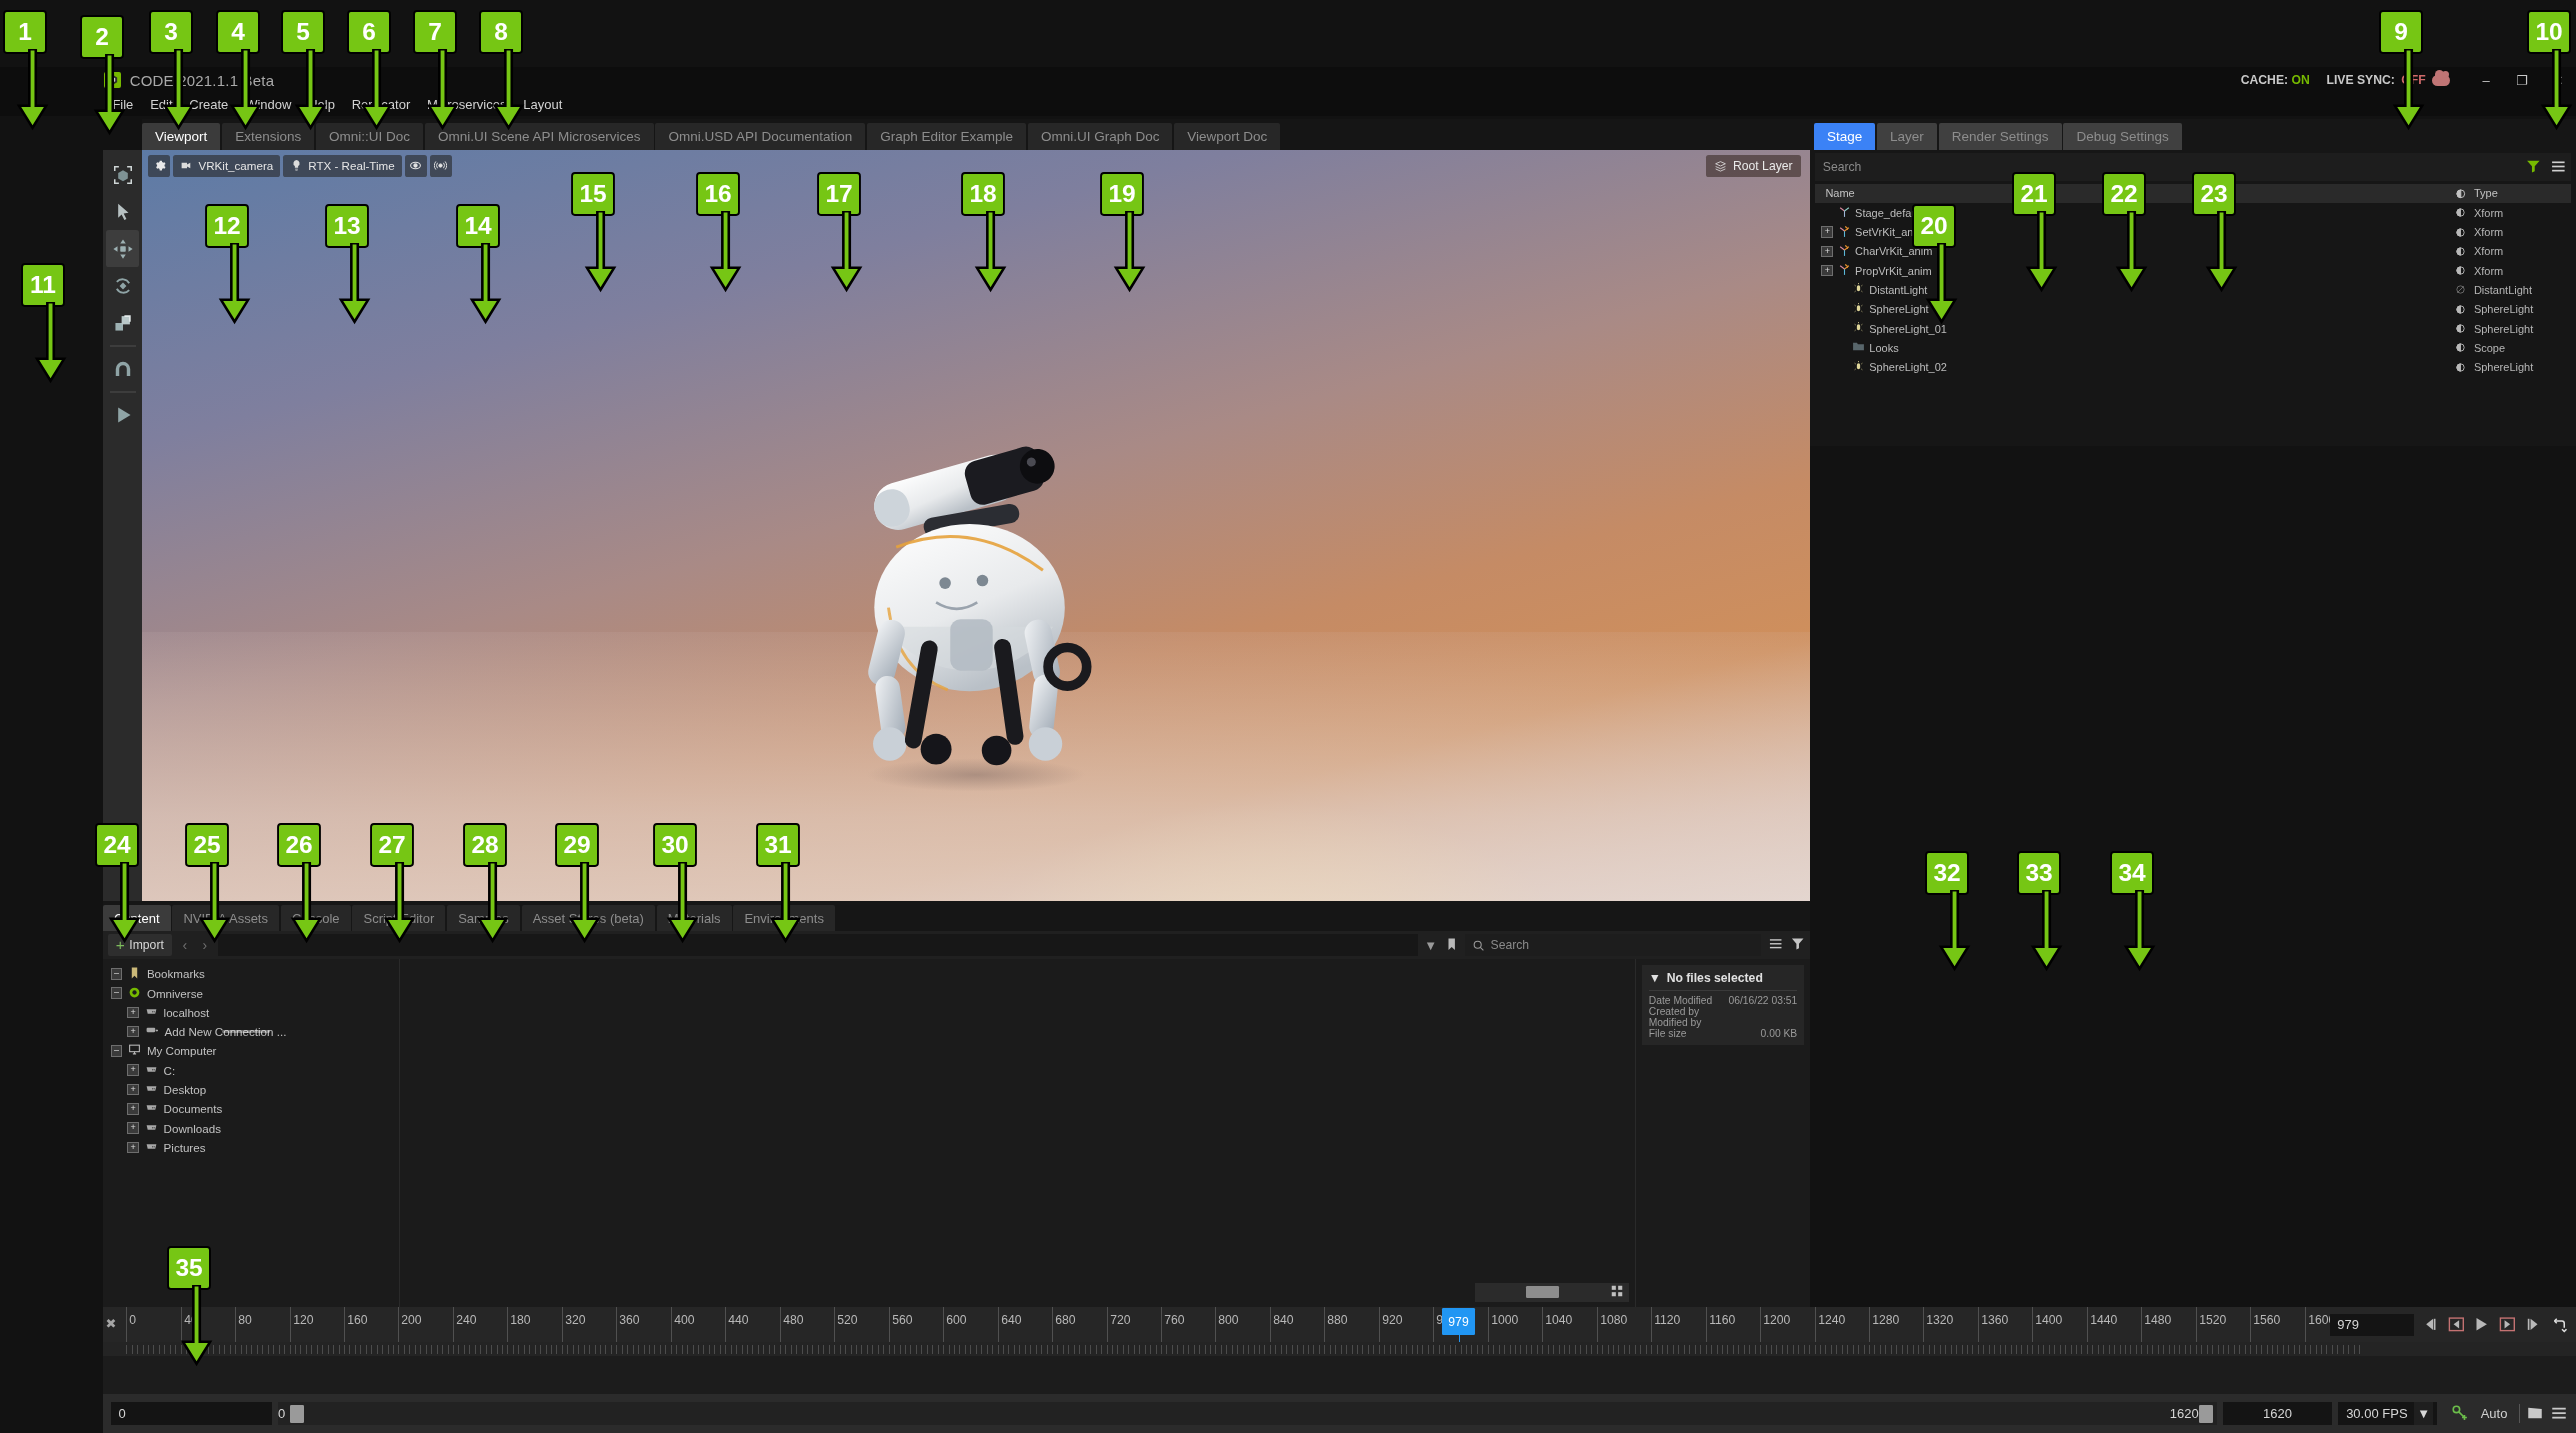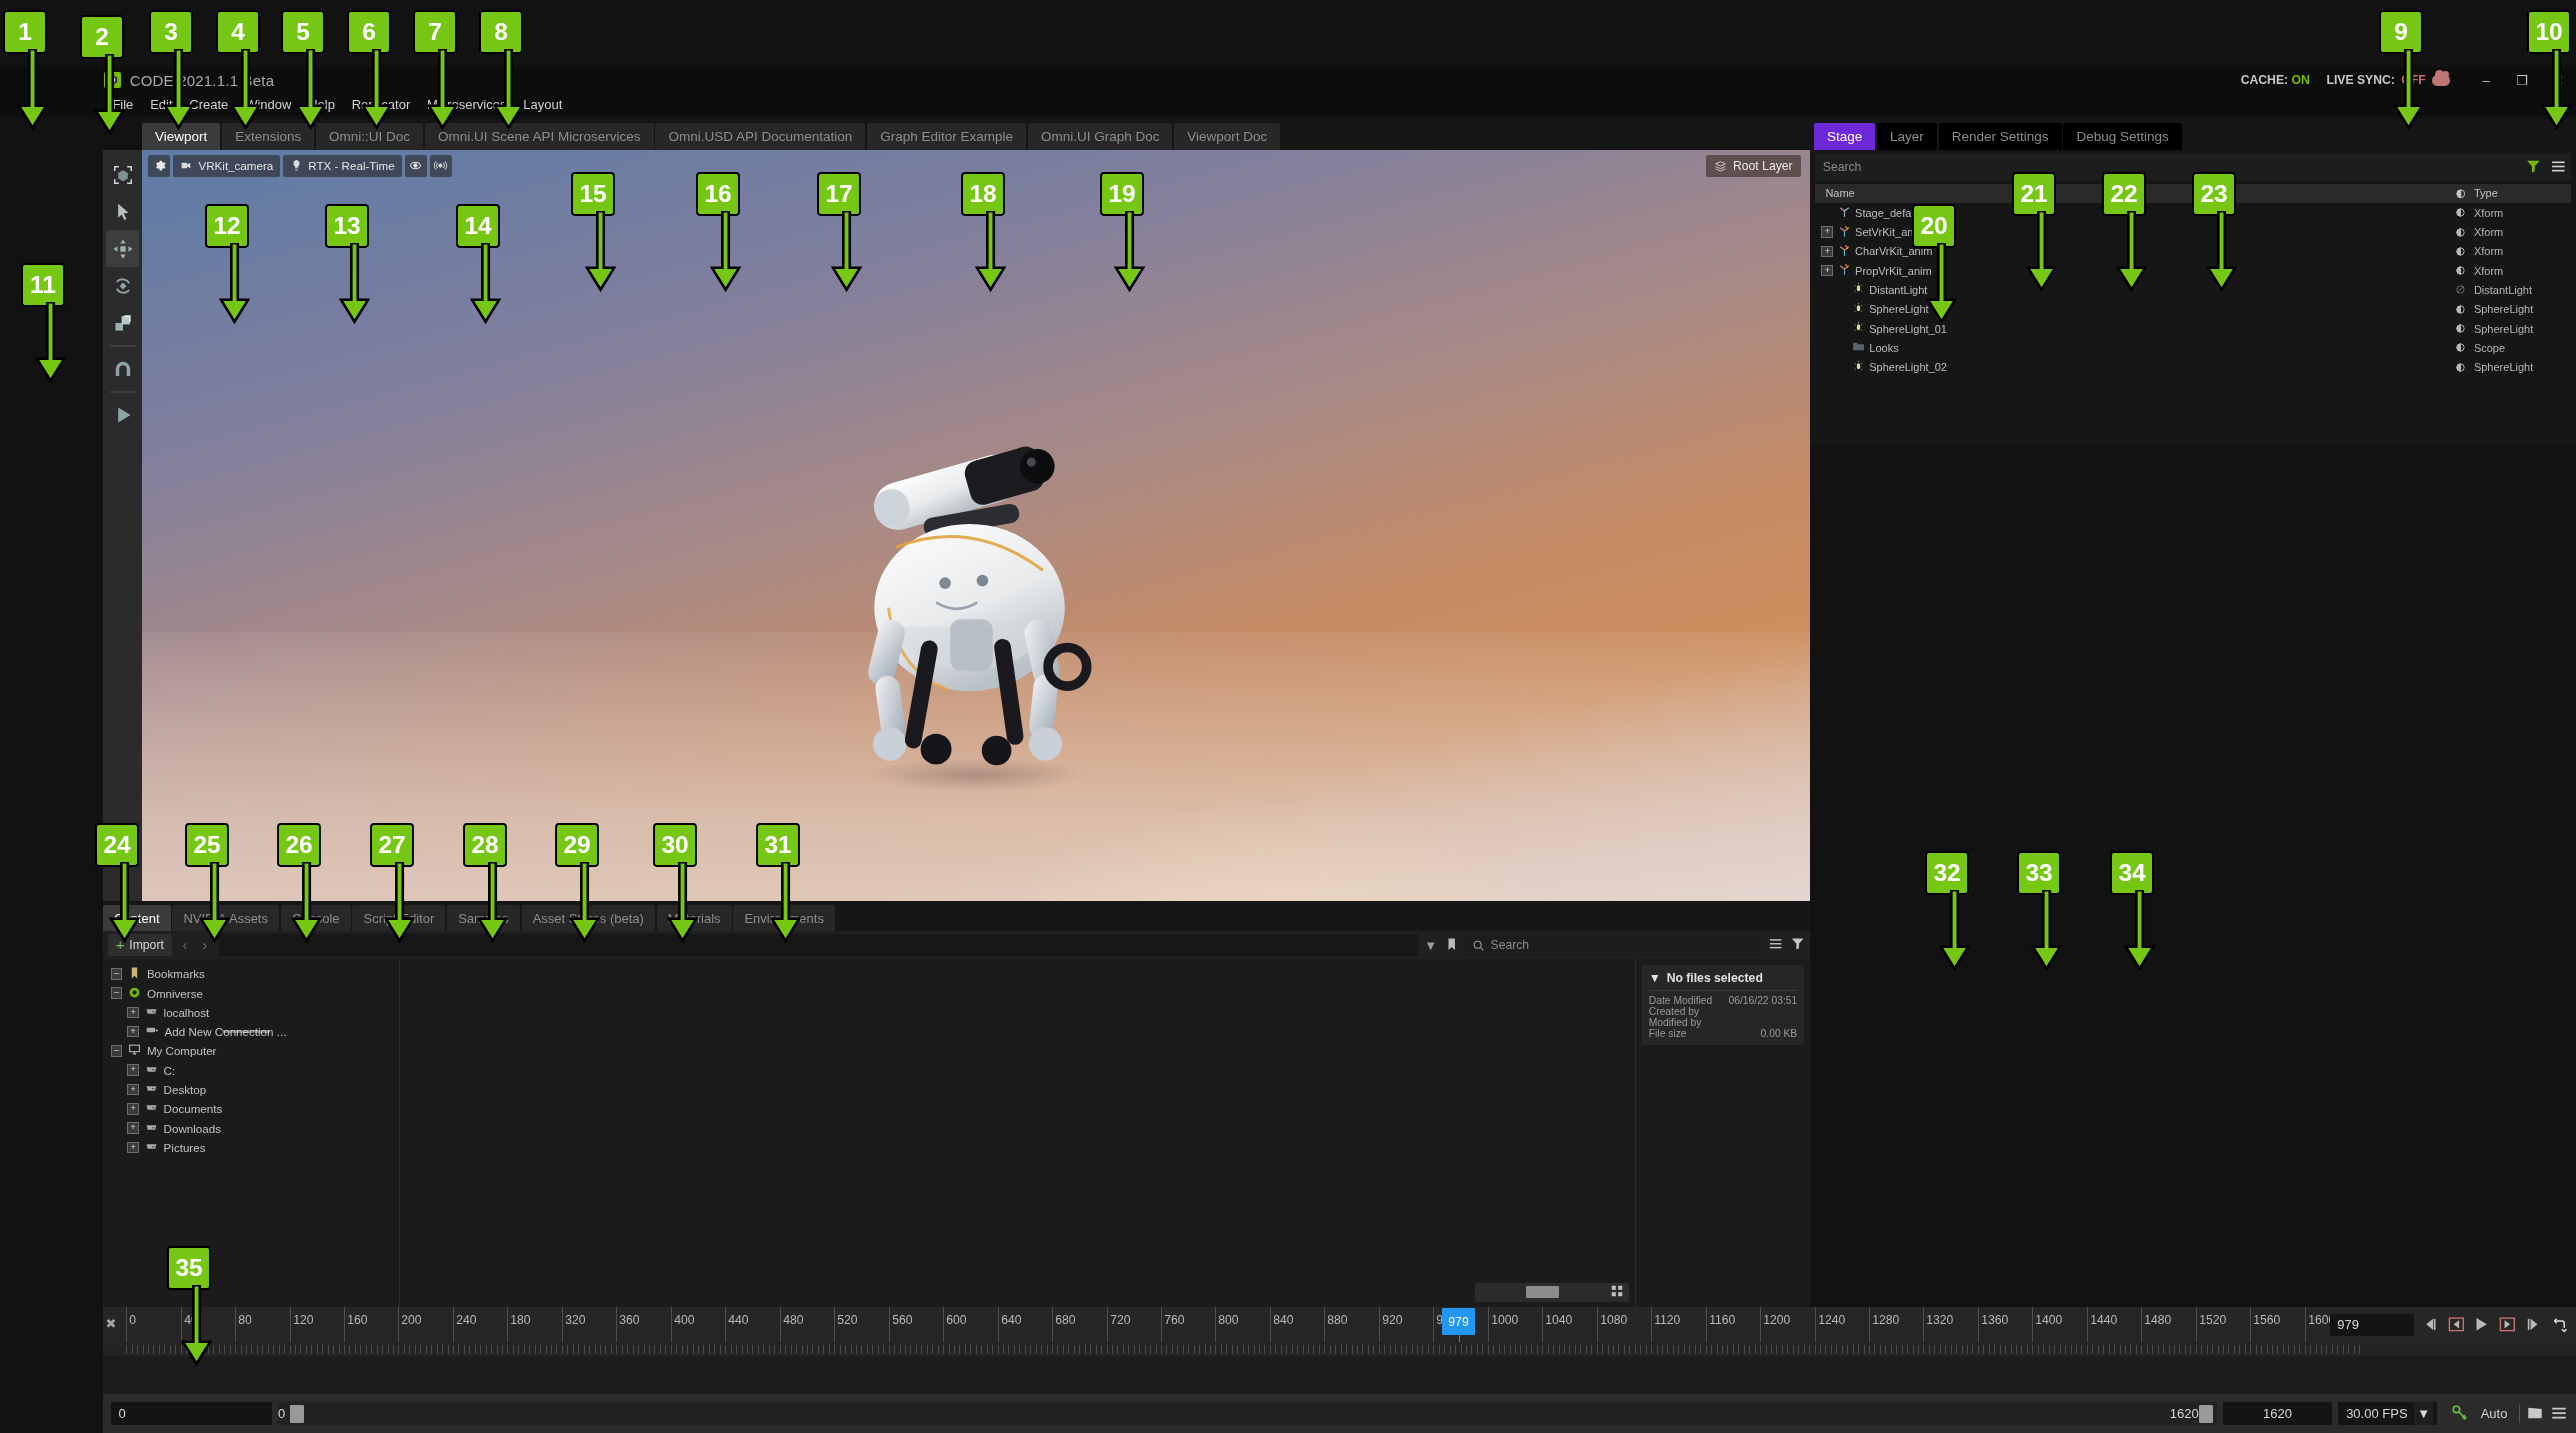--- a/index.html
+++ b/index.html
@@ -95,22 +95,22 @@
   }
   .rootlayer svg{width:13px;height:13px;}
   .vp-slider{position:absolute; left:80px; bottom:9px; width:48px; height:2.6px; background:rgba(255,255,255,.35); border-radius:1.3px;z-index:6;}
 
   
   .robot{position:absolute; left:50%; top:52%; transform:translate(-50%,-50%); width:399px; height:399px;}
 
   
   .stagepanel{ position:absolute; right:0; top:119px; width:766px; height:327px; background:#161616;}
   .rtabs{ display:flex; align-items:flex-end; height:31px; padding-left:3.9px;}
-  .rtab{ height:27px; padding:0 13px; display:flex;align-items:center; color:#8d8d8d; font-size:13.5px; background:#000000; margin-right:1.9px; border-radius:1.9px 1.9px 0 0;}
-  .rtab.active{background:#6d28d9; color:#fff;}
+  .rtab{ height:27px; padding:0 13px; display:flex;align-items:center; color:#8d8d8d; font-size:13.5px; background:#404040; margin-right:1.9px; border-radius:1.9px 1.9px 0 0;}
+  .rtab.active{background:#3b82f6; color:#fff;}
   .searchrow{ height:28px; margin:3.2px 5.1px 0 5.1px; background:#1d1d1d; display:flex; align-items:center; position:relative;}
   .searchrow .ph{ color:#8a8a8a; font-size:12.2px; padding-left:7.7px;}
   .searchrow .icons{position:absolute; right:3.9px; display:flex; gap:9px; align-items:center;}
   .hdrrow{ display:flex; align-items:center; height:19.3px; background:#2a2a2a; margin:2.6px 5.1px 0 5.1px; color:#c3c3c3; font-size:11px;}
   .hdrrow .c-name{flex:1; padding-left:10.3px;}
   .hdrrow .c-eye{width:26px; display:flex;justify-content:center;}
   .hdrrow .c-type{width:97px;}
   .treerow{ display:flex; align-items:center; height:19.3px; color:#bdbdbd; font-size:11px;}
   .tr-name{flex:1; display:flex; align-items:center; gap:4.5px; overflow:hidden; white-space:nowrap;}
   .tr-eye{width:26px;display:flex;justify-content:center;}

